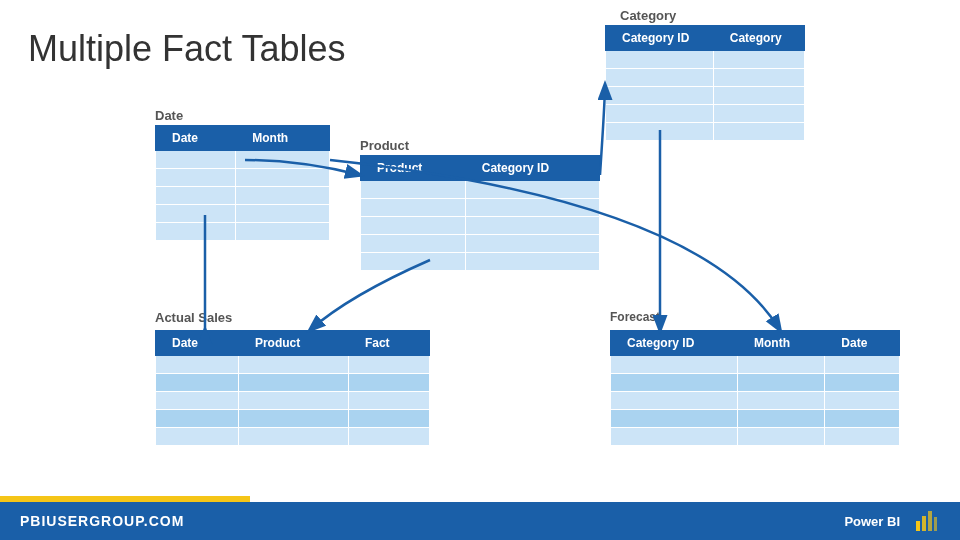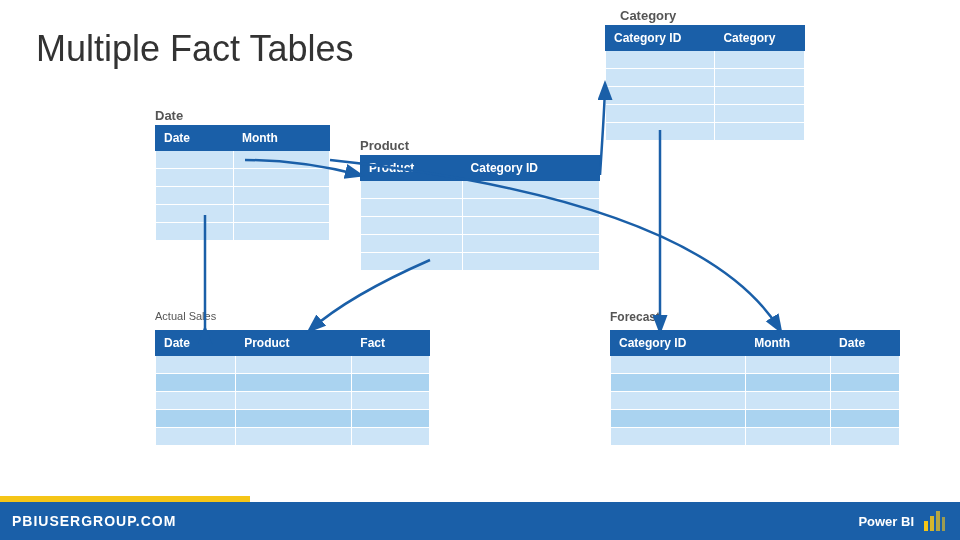--- a/index.html
+++ b/index.html
@@ -9,21 +9,21 @@
       background: #fff;
       font-family: 'Segoe UI', Arial, sans-serif;
       overflow: hidden;
       position: relative;
     }
 
     
     .page-title {
       position: absolute;
       top: 28px;
-      left: 36px;
+      left: 28px;
       font-size: 36px;
       font-weight: 300;
       color: #333;
     }
 
     
     .category-label {
       position: absolute;
       top: 8px;
       left: 620px;
@@ -71,23 +71,23 @@
       top: 155px;
       left: 360px;
       width: 240px;
     }
 
     
     .actual-sales-label {
       position: absolute;
       top: 310px;
       left: 155px;
-      font-size: 11px;
+      font-size: 13px;
       color: #555;
-      font-weight: 400;
+      font-weight: 700;
     }
 
     .table-actual-sales {
       position: absolute;
       top: 330px;
       left: 155px;
       width: 275px;
     }
 
     
@@ -109,21 +109,21 @@
 
     
     .data-table {
       width: 100%;
       border-collapse: collapse;
     }
 
     .data-table thead tr th {
       background: #1a5fa8;
       color: #fff;
-      padding: 5px 8px;
+      padding: 5px 16px;
       font-size: 12px;
       font-weight: 600;
       text-align: left;
       border: 1px solid #1a5fa8;
     }
 
     .data-table tbody tr td {
       background: #cce4f7;
       padding: 5px 8px;
       font-size: 11px;
@@ -153,34 +153,34 @@
     .bottom-bar {
       position: absolute;
       bottom: 0;
       left: 0;
       width: 100%;
       height: 38px;
       background: #1a5fa8;
       display: flex;
       align-items: center;
       justify-content: space-between;
-      padding: 0 12px;
+      padding: 0 20px;
     }
 
     .bottom-logo-text {
       color: #fff;
       font-size: 14px;
       font-weight: 700;
       letter-spacing: 1px;
     }
 
     .bottom-right {
       display: flex;
       align-items: center;
-      gap: 6px;
+      gap: 12px;
     }
 
     .power-bi-label {
       color: #fff;
       font-size: 13px;
       font-weight: 600;
     }
 
     .power-bi-icon {
       width: 28px;

